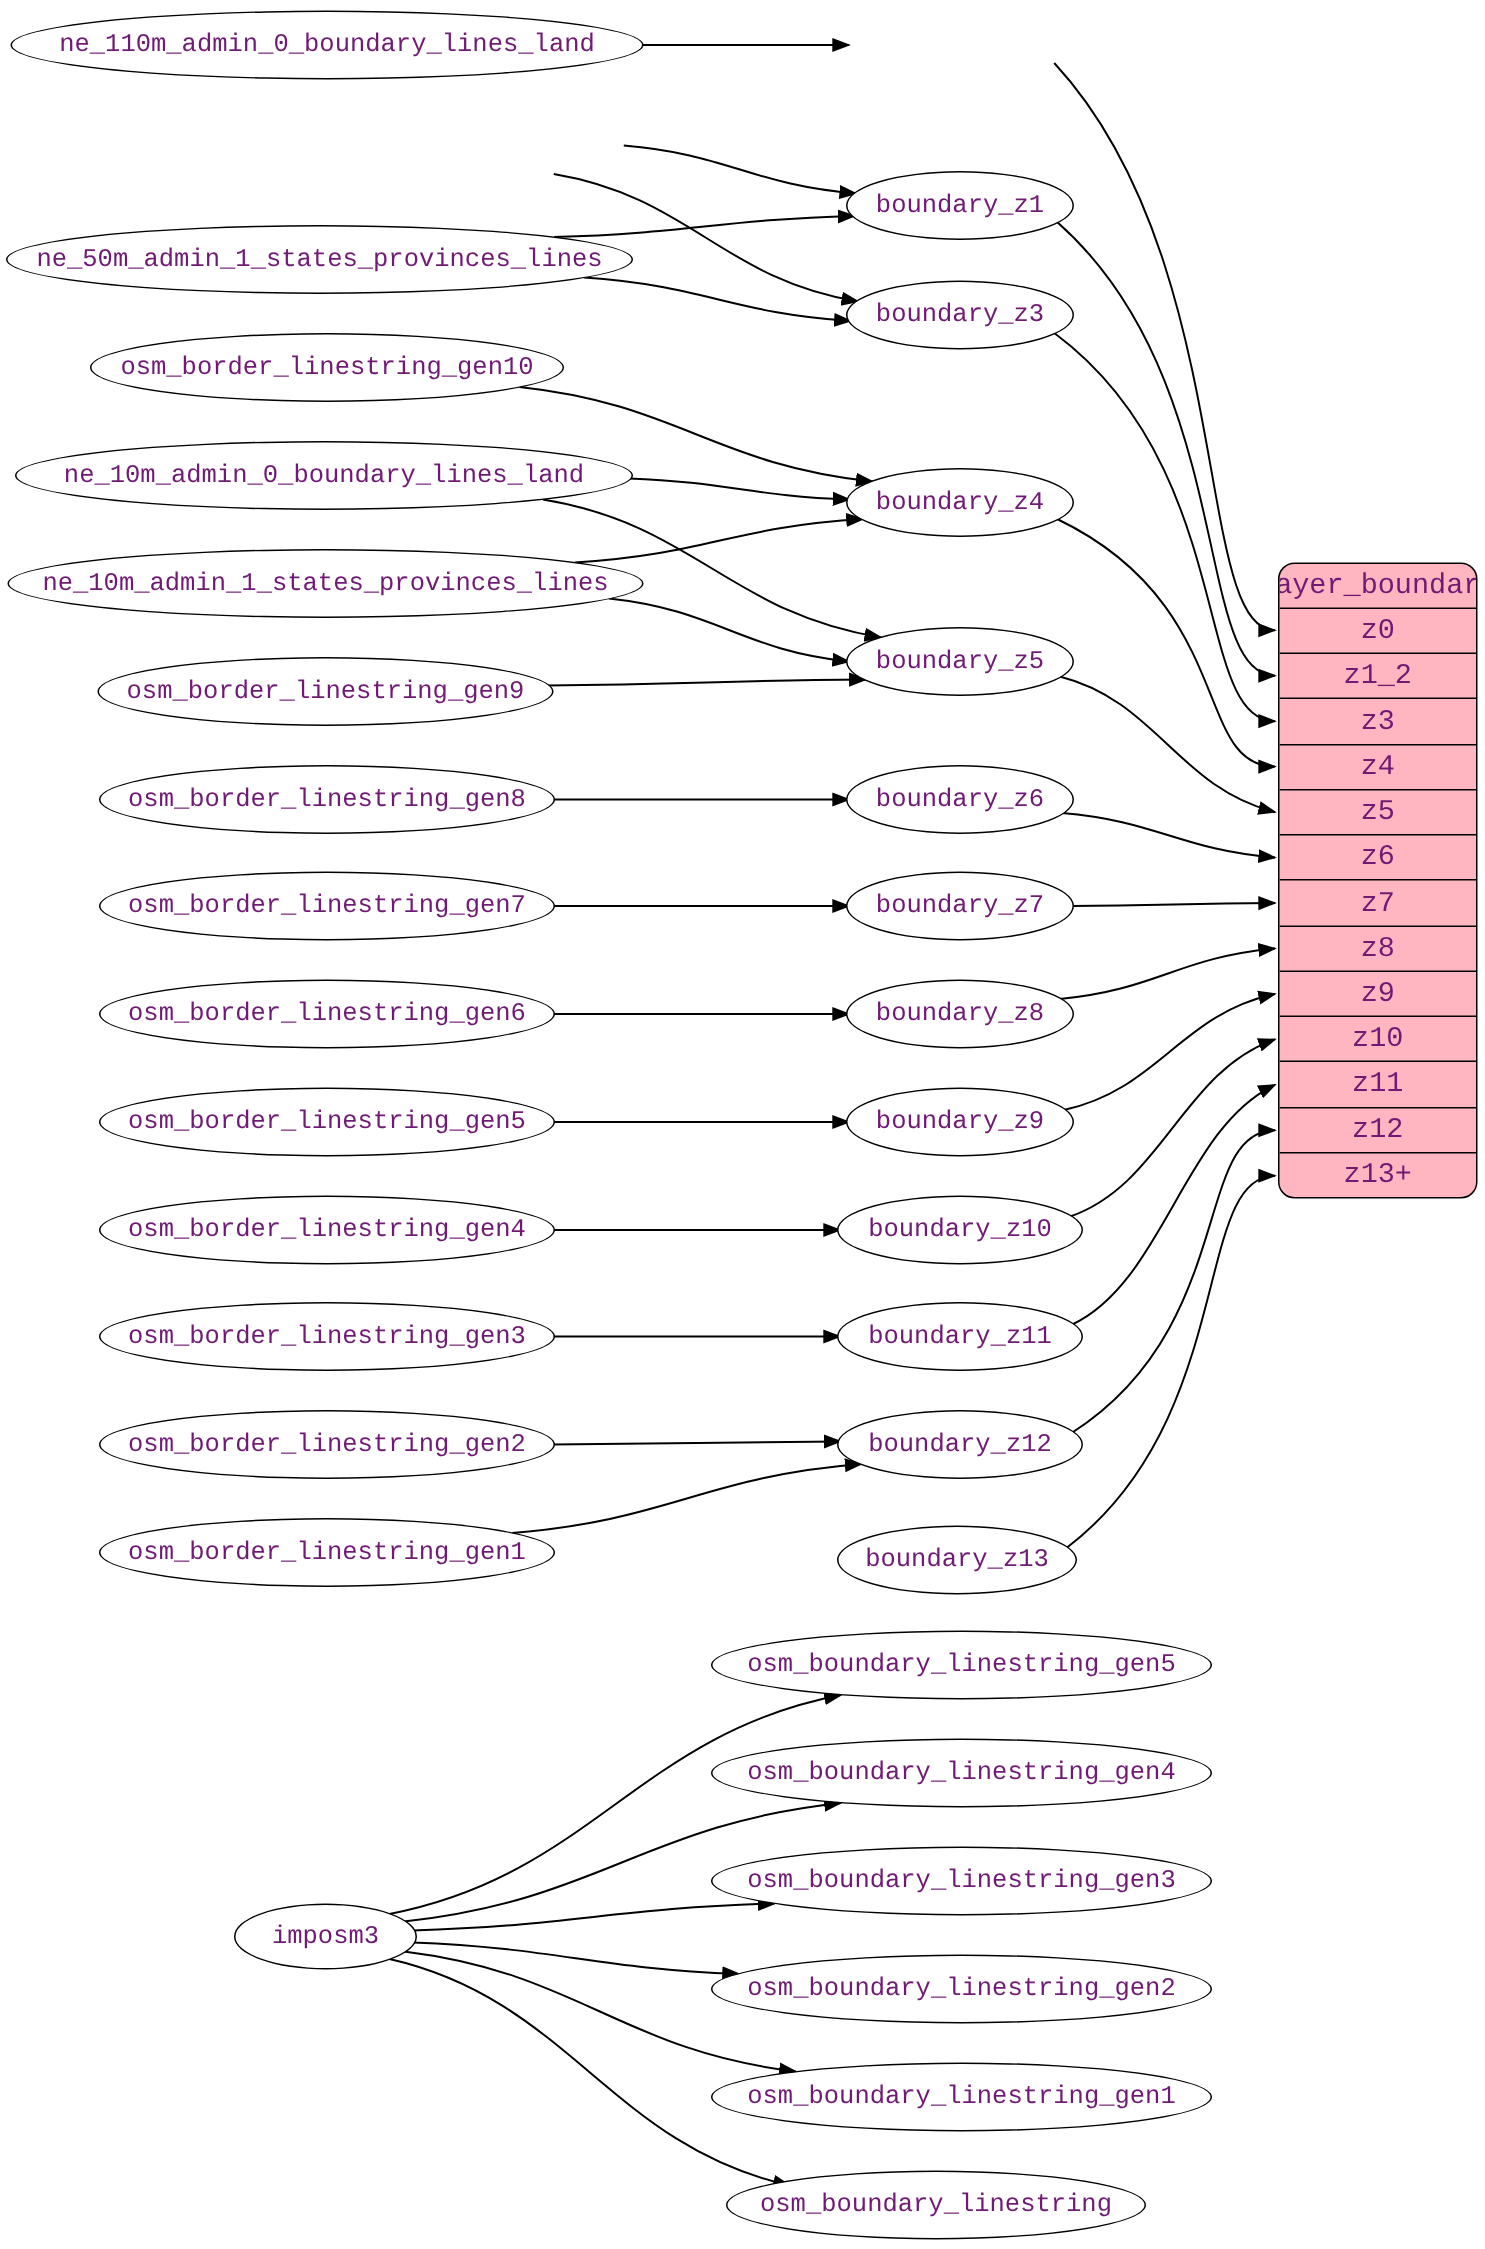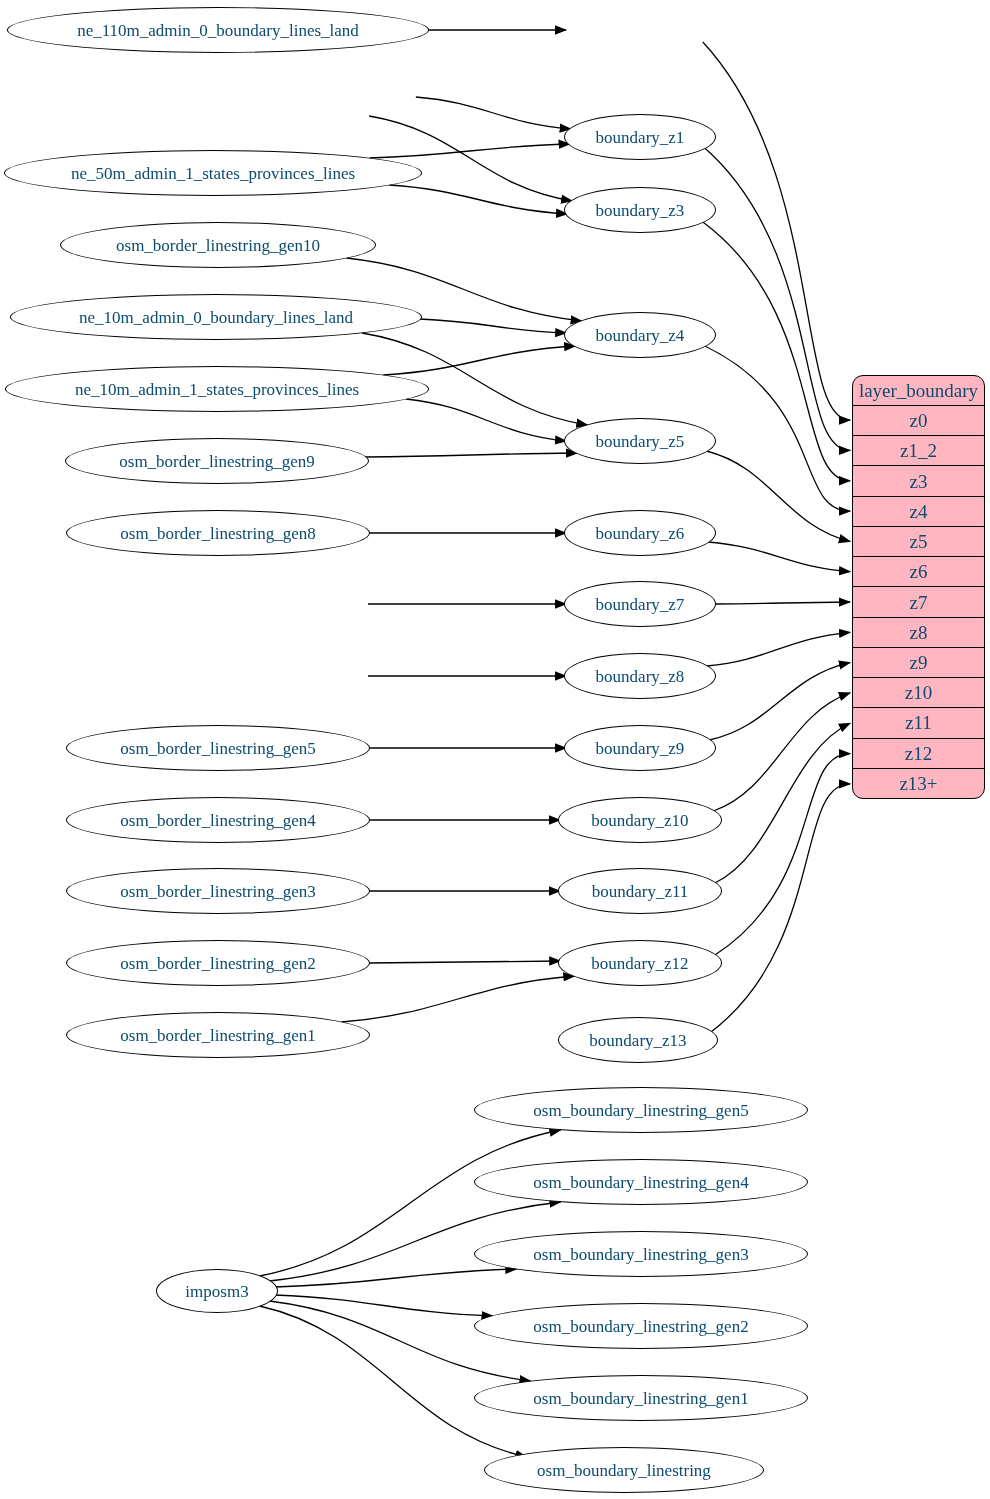--- a/index.html
+++ b/index.html
@@ -1,21 +1,21 @@
 <!DOCTYPE html>
 <html><head>
 <meta charset="utf-8">
 <style>
   html,body{margin:0;padding:0;background:#ffffff;}
   #canvas{
     position:relative;
     width:990px;height:1499px;
     background:#ffffff;
-    font-family:Liberation Serif, serif;
-    color:#0c4a6e;
+    font-family:Liberation Mono, monospace;
+    color:#701a75;
     overflow:hidden;
   }
   #edgelayer{position:absolute;left:0;top:0;}
   .node{
     position:absolute;
     border:1.4px solid #000;
     border-radius:50%;
     background:#ffffff;
     display:flex;align-items:center;justify-content:center;
     font-size:17px;line-height:1;white-space:nowrap;
@@ -95,20 +95,22 @@
       </g>
   </svg>
 
 <div class="node" style="left: 7px; top: 7px; width: 422px; height: 46px; background: rgb(255, 255, 255); border-color: rgb(0, 0, 0);">ne_110m_admin_0_boundary_lines_land</div>
     <div class="node" style="left: 4px; top: 150px; width: 418px; height: 46px; background: rgb(255, 255, 255); border-color: rgb(0, 0, 0);">ne_50m_admin_1_states_provinces_lines</div>
     <div class="node" style="left: 60px; top: 222px; width: 316px; height: 46px; background: rgb(255, 255, 255); border-color: rgb(0, 0, 0);">osm_border_linestring_gen10</div>
     <div class="node" style="left: 10px; top: 294px; width: 412px; height: 46px; background: rgb(255, 255, 255); border-color: rgb(0, 0, 0);">ne_10m_admin_0_boundary_lines_land</div>
     <div class="node" style="left: 5px; top: 366px; width: 424px; height: 46px; background: rgb(255, 255, 255); border-color: rgb(0, 0, 0);">ne_10m_admin_1_states_provinces_lines</div>
     <div class="node" style="left: 65px; top: 438px; width: 304px; height: 46px; background: rgb(255, 255, 255); border-color: rgb(0, 0, 0);">osm_border_linestring_gen9</div>
     <div class="node" style="left: 66px; top: 510px; width: 304px; height: 46px; background: rgb(255, 255, 255); border-color: rgb(0, 0, 0);">osm_border_linestring_gen8</div>
+    <div class="node" style="left: 66px; top: 581px; width: 304px; height: 46px; background: rgb(255, 255, 255); border-color: rgb(0, 0, 0);">osm_border_linestring_gen7</div>
+    <div class="node" style="left: 66px; top: 653px; width: 304px; height: 46px; background: rgb(255, 255, 255); border-color: rgb(0, 0, 0);">osm_border_linestring_gen6</div>
     <div class="node" style="left: 66px; top: 725px; width: 304px; height: 46px; background: rgb(255, 255, 255); border-color: rgb(0, 0, 0);">osm_border_linestring_gen5</div>
     <div class="node" style="left: 66px; top: 797px; width: 304px; height: 46px; background: rgb(255, 255, 255); border-color: rgb(0, 0, 0);">osm_border_linestring_gen4</div>
     <div class="node" style="left: 66px; top: 868px; width: 304px; height: 46px; background: rgb(255, 255, 255); border-color: rgb(0, 0, 0);">osm_border_linestring_gen3</div>
     <div class="node" style="left: 66px; top: 940px; width: 304px; height: 46px; background: rgb(255, 255, 255); border-color: rgb(0, 0, 0);">osm_border_linestring_gen2</div>
     <div class="node" style="left: 66px; top: 1012px; width: 304px; height: 46px; background: rgb(255, 255, 255); border-color: rgb(0, 0, 0);">osm_border_linestring_gen1</div>
     <div class="node" style="left: 564px; top: 114px; width: 152px; height: 46px; background: rgb(255, 255, 255); border-color: rgb(0, 0, 0);">boundary_z1</div>
     <div class="node" style="left: 564px; top: 187px; width: 152px; height: 46px; background: rgb(255, 255, 255); border-color: rgb(0, 0, 0);">boundary_z3</div>
     <div class="node" style="left: 564px; top: 312px; width: 152px; height: 46px; background: rgb(255, 255, 255); border-color: rgb(0, 0, 0);">boundary_z4</div>
     <div class="node" style="left: 564px; top: 418px; width: 152px; height: 46px; background: rgb(255, 255, 255); border-color: rgb(0, 0, 0);">boundary_z5</div>
     <div class="node" style="left: 564px; top: 510px; width: 152px; height: 46px; background: rgb(255, 255, 255); border-color: rgb(0, 0, 0);">boundary_z6</div>

